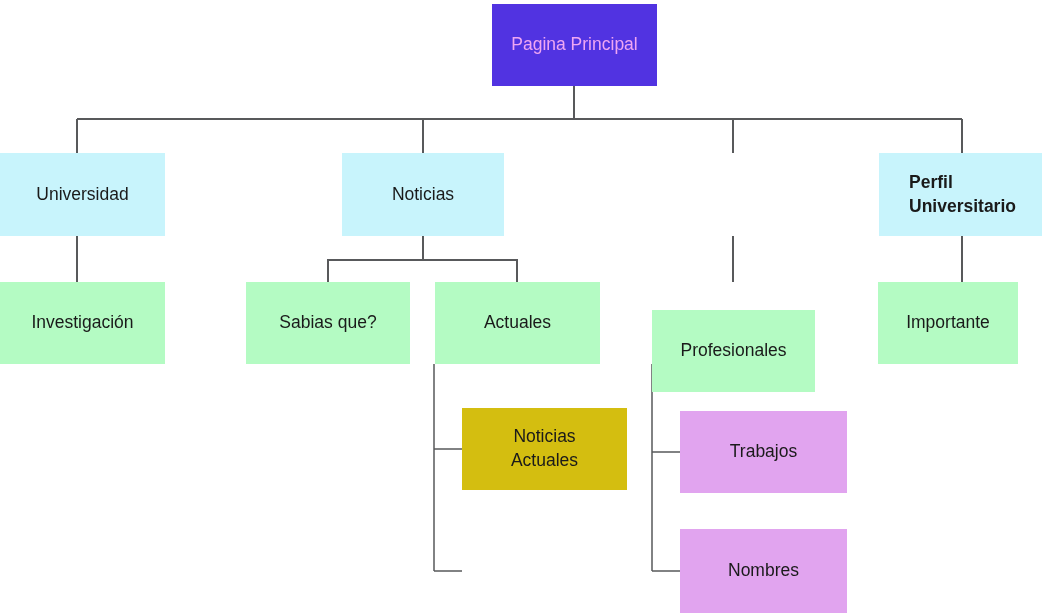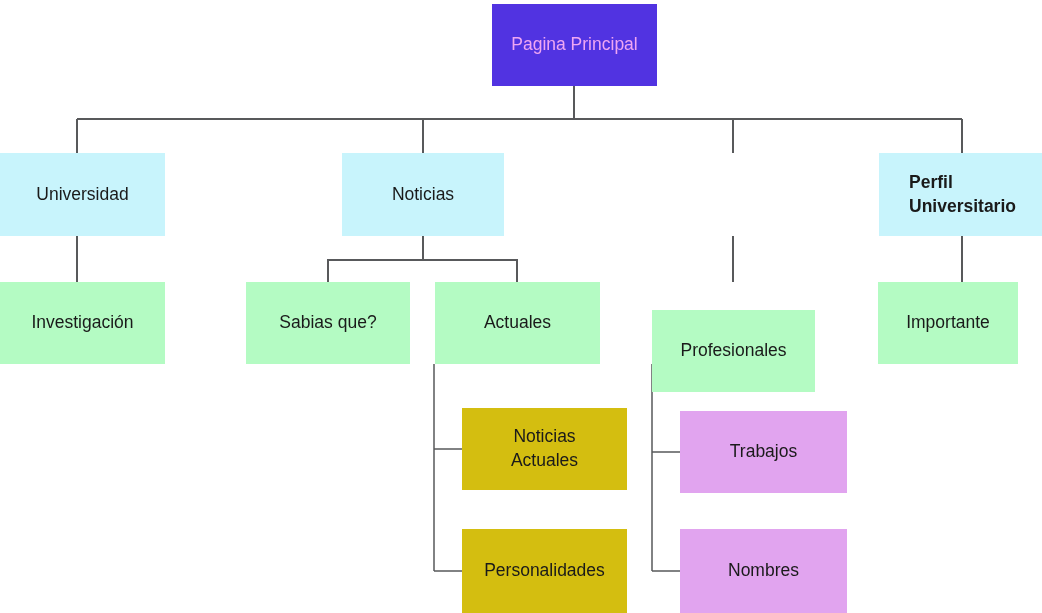--- a/index.html
+++ b/index.html
@@ -89,18 +89,17 @@
 Universitario</div>
 
   <div class="node lvl-3" id="n-investigacion">Investigación</div>
   <div class="node lvl-3" id="n-sabias">Sabias que?</div>
   <div class="node lvl-3" id="n-informes">Actuales</div>
   <div class="node lvl-3" id="n-profesionales">Profesionales</div>
   <div class="node lvl-3" id="n-importante">Importante</div>
 
   <div class="node lvl-4a" id="n-noticias-act">Noticias
 Actuales</div>
-  <div class="node lvl-4a" id="n-personalidades">Personalidades</div>
 
   <div class="node lvl-4b" id="n-trabajos">Trabajos</div>
   <div class="node lvl-4b" id="n-nombres">Nombres</div>
 
 </div>
 
 </body></html>

